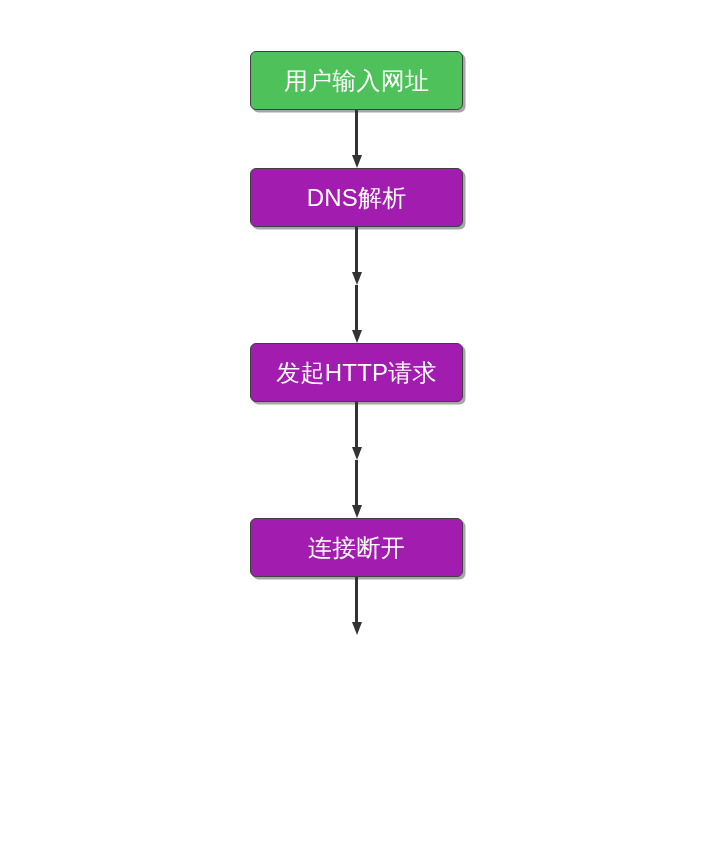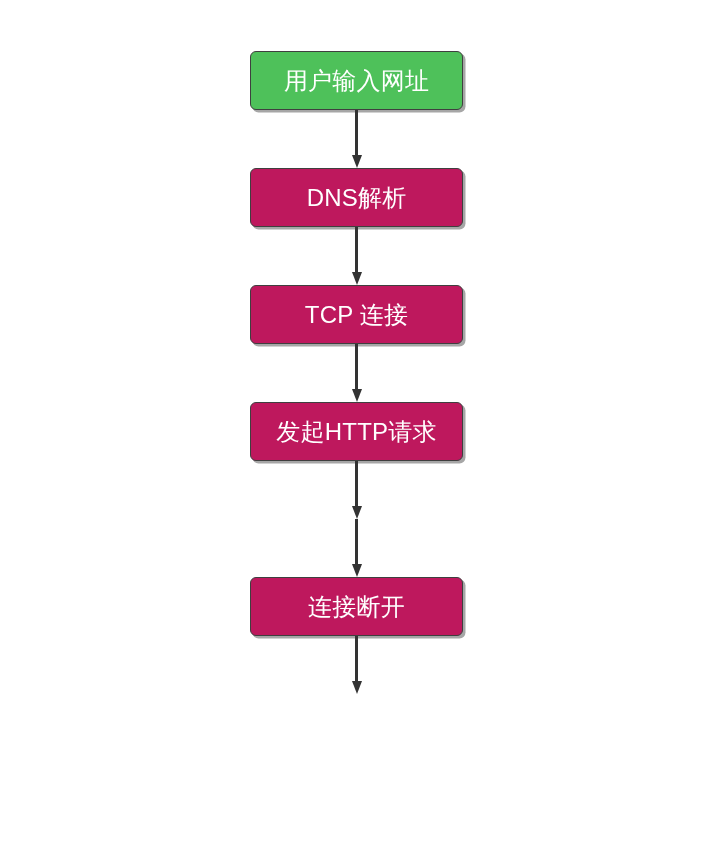--- a/index.html
+++ b/index.html
@@ -51,21 +51,21 @@
     letter-spacing: 0.2px;
     white-space: pre;
     text-align: center;
     user-select: none;
   }
 
   .node.green {
     background: #4ec15a;
   }
   .node.orange {
-    background: #be185d;
+    background: #a21caf;
   }
 
   
   .connector {
     position: relative;
     width: 16px;
     height: 58px;
     display: flex;
     flex-direction: column;
     align-items: center;
@@ -101,23 +101,20 @@
 
     <div class="node orange">
       <span class="node-label">DNS解析</span>
     </div>
 
     <div class="connector">
       <div class="connector-line"></div>
       <div class="connector-head"></div>
     </div>
 
-    <div class="node orange">
-      <span class="node-label">TCP 连接</span>
-    </div>
 
     <div class="connector">
       <div class="connector-line"></div>
       <div class="connector-head"></div>
     </div>
 
     <div class="node orange">
       <span class="node-label">发起HTTP请求</span>
     </div>
 

